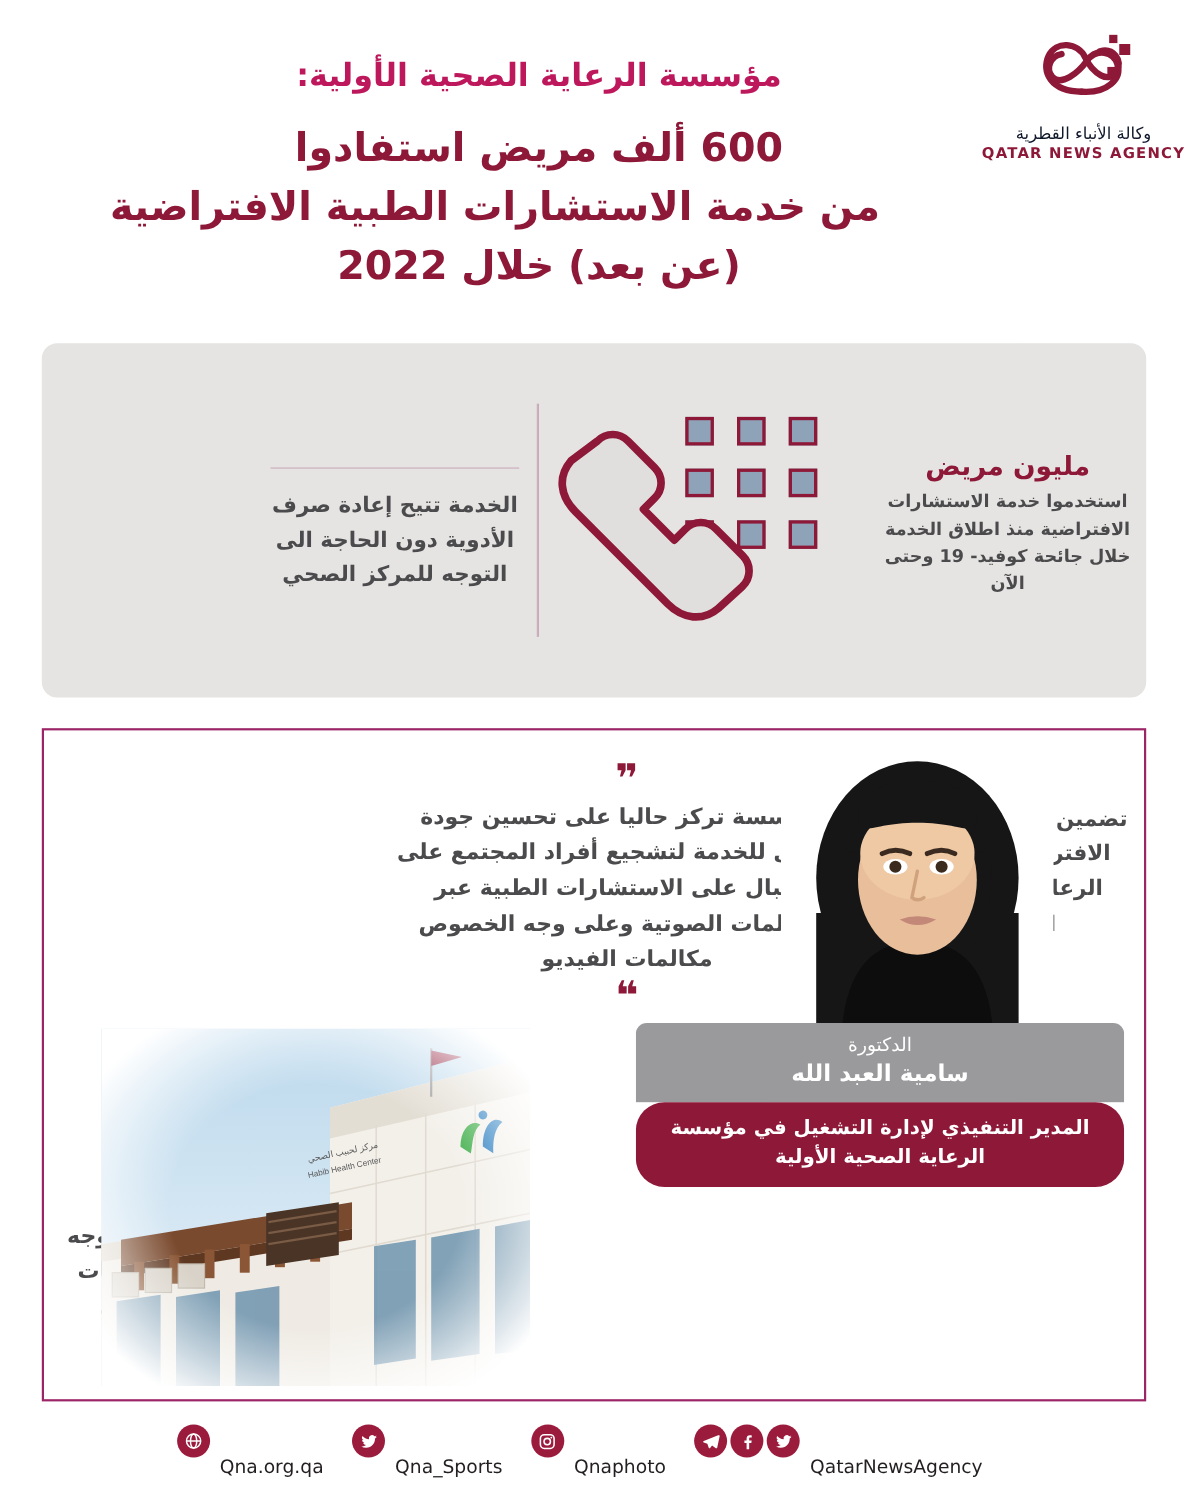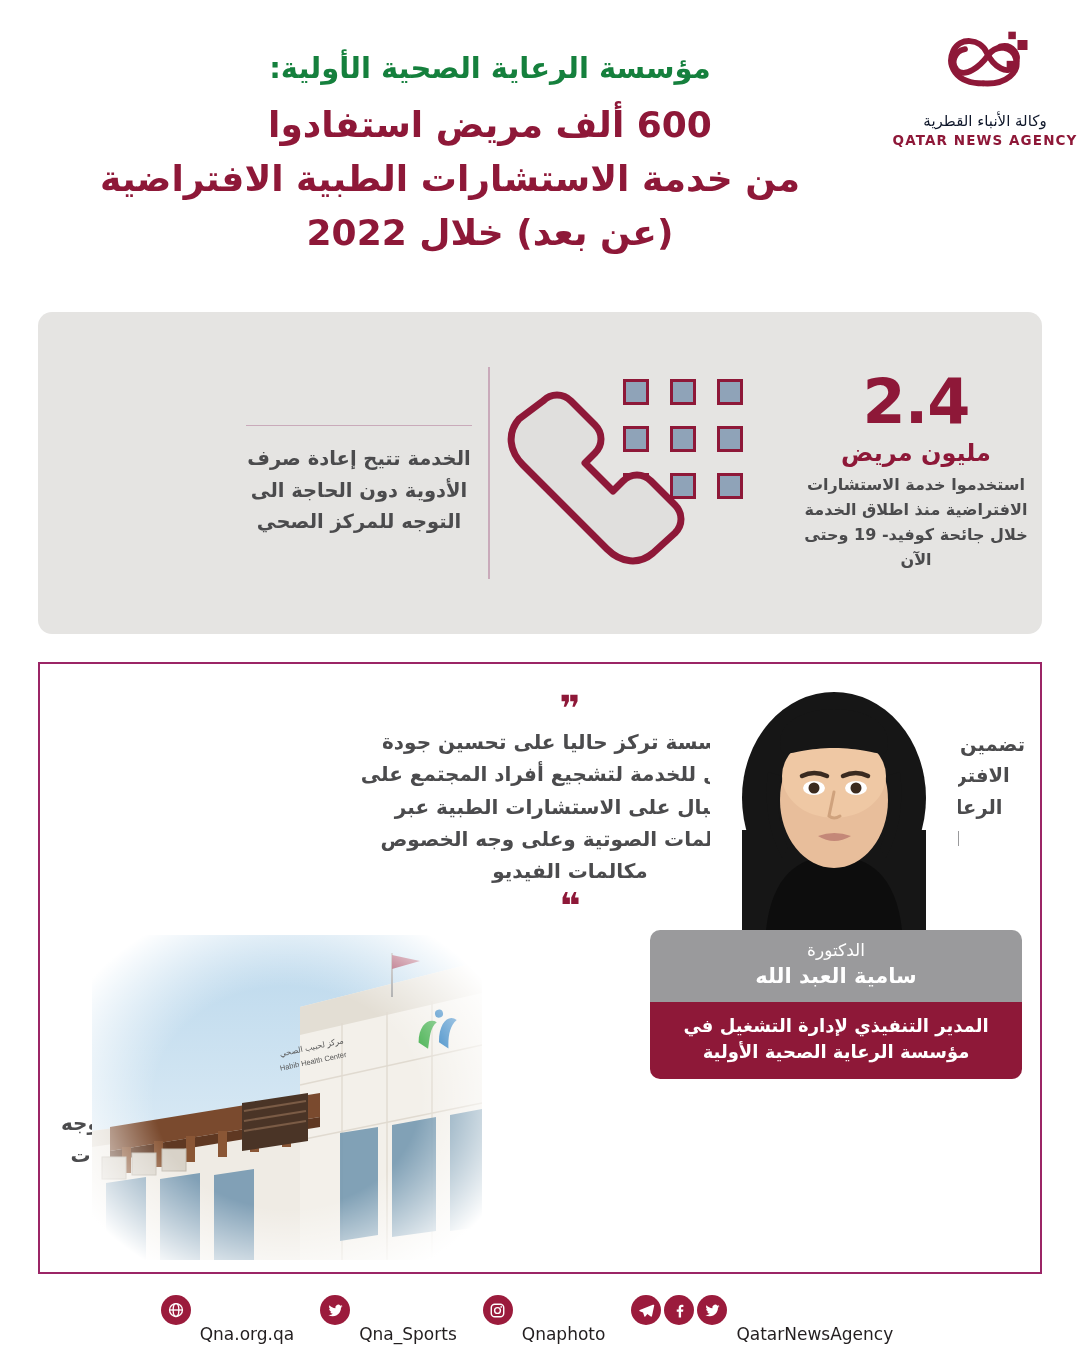--- a/index.html
+++ b/index.html
@@ -25,26 +25,26 @@
   .logo-en {
     color:#8E1838; font-size:13.5px; font-weight:bold; letter-spacing:1.1px;
     margin-top:2px; white-space:nowrap;
   }
 
   .title-block {
     position:absolute; top:50px; right:280px; width:620px;
     text-align:center; direction:rtl;
   }
   .kicker {
-    color:#15803d; font-size:29px; font-weight:bold; line-height:1.25;
+    color:#be185d; font-size:29px; font-weight:bold; line-height:1.25;
     letter-spacing:-0.3px;
   }
   .headline {
     color:#8E1838; font-size:36px; font-weight:bold; line-height:1.5;
-    margin-top:12px; letter-spacing:-0.3px;
+    margin-top:22px; letter-spacing:-0.3px;
   }
   .headline .line { display:block; white-space:nowrap; }
 
   
   .gray-panel {
     position:absolute; top:312px; right:38px; width:1004px; height:322px;
     background:#E5E4E2; border-radius:14px;
     display:flex; flex-direction:row; align-items:stretch;
   }
   .gp-col { position:relative; display:flex; align-items:center; justify-content:center; }
@@ -113,32 +113,32 @@
 
   
   .portrait {
     position:absolute; top:680px; right:122px; width:248px; height:262px;
     overflow:hidden;
   }
   .portrait svg { display:block; }
 
   
   .nameplate {
-    position:absolute; top:930px; right:58px; width:372px;
+    position:absolute; top:930px; right:58px; width:444px;
     border-radius:10px; overflow:hidden;
   }
   .np-gray {
     background:#9A9A9C; color:#ffffff; text-align:center; padding:9px 6px 11px;
     direction:rtl;
   }
   .np-title { font-size:17px; font-weight:normal; line-height:1.35; }
   .np-name { font-size:21px; font-weight:bold; line-height:1.4; }
   .np-red {
     background:#8E1838; color:#ffffff; text-align:center; padding:11px 24px 13px;
-    direction:rtl; font-size:18px; font-weight:bold; line-height:1.45;
+    direction:rtl; font-size:18px; font-weight:bold; line-height:1.45;border-radius:26px;
   }
 
   
   .building {
     position:absolute; top:935px; right:598px; width:390px; height:325px;
     overflow:hidden;
   }
 
   
   .footer {
@@ -185,21 +185,20 @@
         <span class="line">600 ألف مريض استفادوا</span>
         <span class="line">من خدمة الاستشارات الطبية الافتراضية</span>
         <span class="line">(عن بعد) خلال 2022</span>
       </div>
     </div>
   </div>
 
   <div class="gray-panel">
 
     <div class="gp-col col-stat">
-      <div class="stat-num">2.4</div>
       <div class="stat-unit">مليون مريض</div>
       <div class="stat-desc">استخدموا خدمة الاستشارات الافتراضية منذ اطلاق الخدمة خلال جائحة كوفيد- 19 وحتى الآن</div>
     </div>
 
     <div class="gp-col col-phone">
       <div class="phone-art">
         <div class="keypad">
           <div class="key"></div>
           <div class="key"></div>
           <div class="key"></div>

